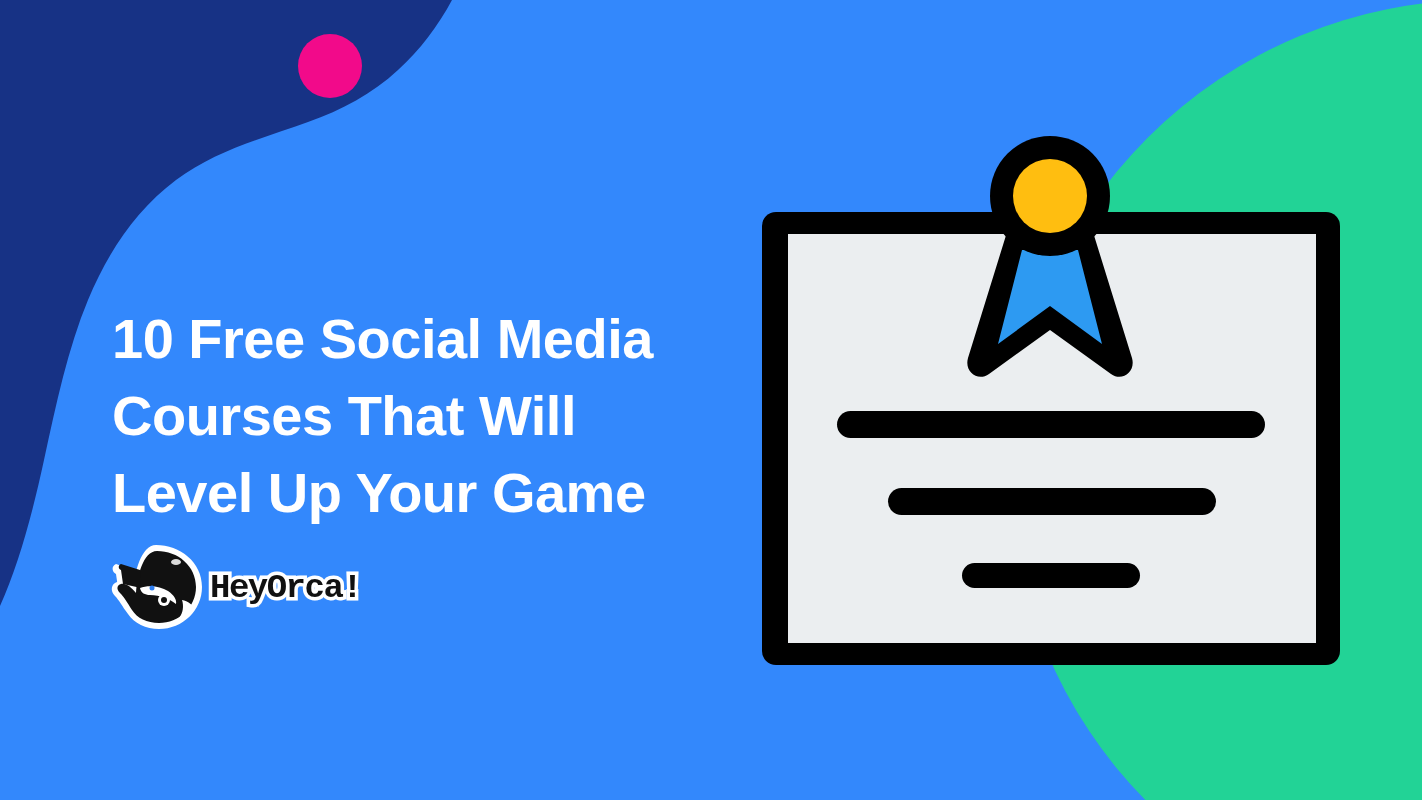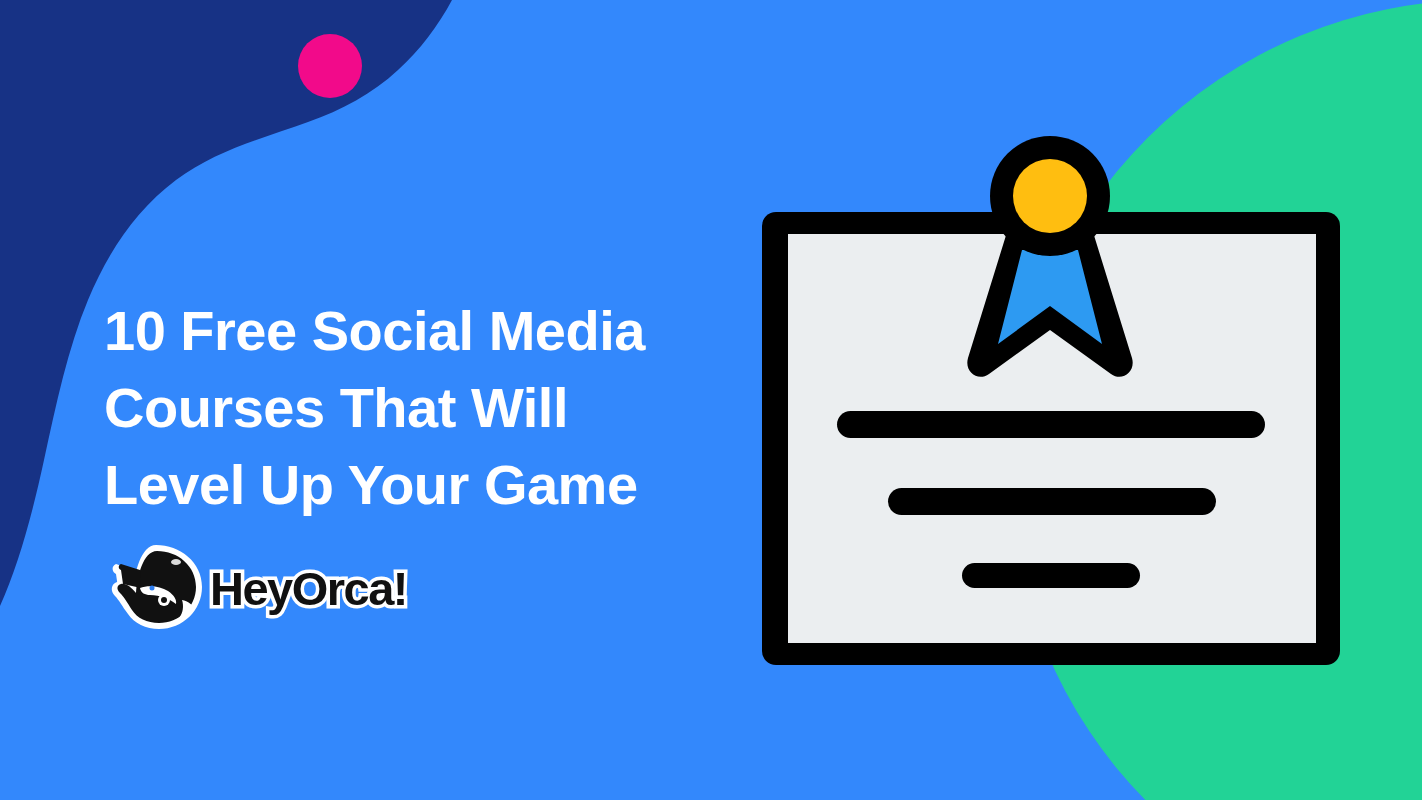--- a/index.html
+++ b/index.html
@@ -22,21 +22,21 @@
     width: 1422px;
     height: 800px;
   }
 
   
   .headline {
     position: absolute;
     left: 104px;
     top: 292px;
     width: 640px;
-    margin: 0;
+    margin: 8px;
     color: #ffffff;
     font-family: "Liberation Sans", sans-serif;
     font-size: 56px;
     font-weight: bold;
     line-height: 77px;
     letter-spacing: -0.5px;
     white-space: pre-line;
   }
 
   
@@ -50,22 +50,22 @@
     align-items: center;
   }
   .logo-mark {
     width: 96px;
     height: 88px;
     flex: 0 0 auto;
   }
   .logo-wordmark {
     position: relative;
     margin-left: 4px;
-    font-family: Liberation Sans, sans-serif;
-    font-size: 47px;
+    font-family: Liberation Mono, monospace;
+    font-size: 34px;
     font-weight: bold;
     color: #111111;
     letter-spacing: -1.5px;
     line-height: 1;
     -webkit-text-stroke: 7px #ffffff;
     paint-order: stroke fill;
   }
 
   
   .certificate {

